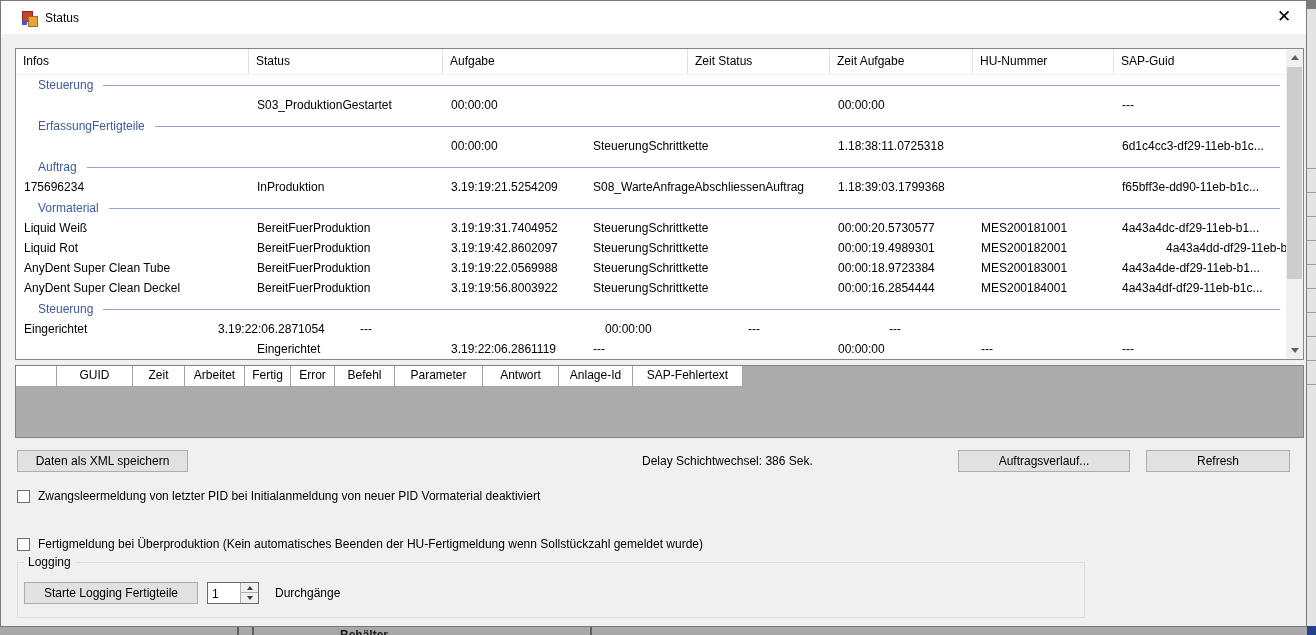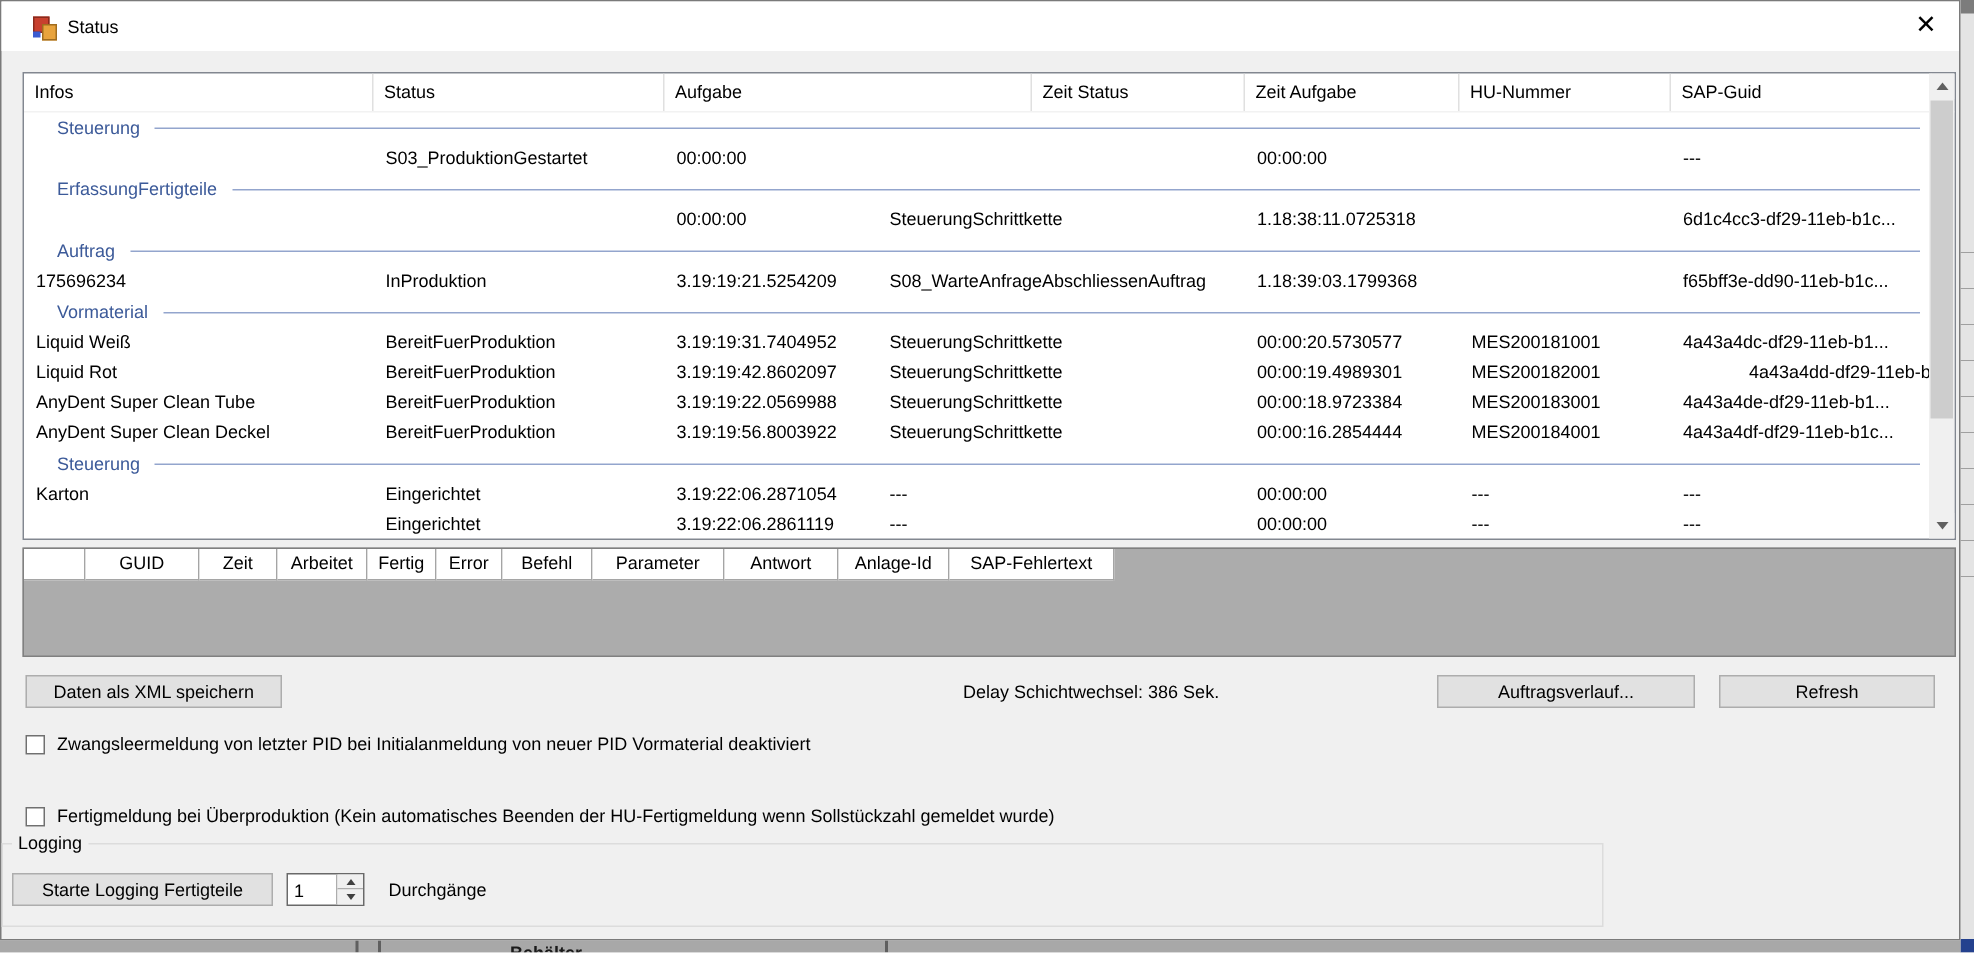--- a/index.html
+++ b/index.html
@@ -67,21 +67,21 @@
   #btn-verlauf{left:957px;top:449px;width:172px;}
   #btn-refresh{left:1145px;top:449px;width:144px;}
   .delay-label{position:absolute;left:641px;top:453px;}
 
   
   .cb-row{position:absolute;left:16px;display:flex;align-items:center;height:14px;}
   .cb-box{width:13px;height:13px;background:#fff;border:1px solid #707070;margin-right:8px;box-sizing:border-box;flex:0 0 auto;}
   #cb1{top:488px;} #cb2{top:512px;} #cb3{top:536px;}
 
   
-  .groupbox{position:absolute;left:0;top:561px;width:1068px;height:56px;
+  .groupbox{position:absolute;left:16px;top:561px;width:1068px;height:56px;
     border:1px solid #dcdcdc;box-sizing:border-box;}
   .groupbox-label{position:absolute;left:6px;top:-8px;background:#f0f0f0;padding:0 4px;}
   #btn-logging{left:6px;top:19px;width:174px;position:absolute;}
   .numeric{position:absolute;left:189px;top:19px;width:52px;height:22px;background:#fff;
     border:1px solid #696969;box-sizing:border-box;}
   .numeric input{position:absolute;left:0;top:0;width:31px;height:20px;border:none;outline:none;
     font-family:"Liberation Sans",sans-serif;font-size:12px;padding:2px 0 0 4px;box-sizing:border-box;background:transparent;}
   .spinner{position:absolute;right:0;top:0;width:17px;height:20px;border-left:1px solid #adadad;}
   .spin-btn{position:absolute;left:0;width:17px;height:10px;background:#f0f0f0;box-sizing:border-box;}
   .spin-btn.up{top:0;border-bottom:1px solid #adadad;}
@@ -201,21 +201,20 @@
           <div class="lv-cell" style="width: 245px;">SteuerungSchrittkette</div>
           <div class="lv-cell" style="width: 143px;">00:00:16.2854444</div>
           <div class="lv-cell" style="width: 141px;">MES200184001</div>
           <div class="lv-cell" style="width: 174px;">4a43a4df-df29-11eb-b1c...</div>
         </div>
         <div class="lv-group">
           <span>Steuerung</span>
           <span class="lv-group-line"></span>
         </div>
         <div class="lv-row">
-          <div class="lv-cell" style="width: 233px;">Karton</div>
           <div class="lv-cell" style="width: 194px;">Eingerichtet</div>
           <div class="lv-cell" style="width: 142px;">3.19:22:06.2871054</div>
           <div class="lv-cell" style="width: 245px;">---</div>
           <div class="lv-cell" style="width: 143px;">00:00:00</div>
           <div class="lv-cell" style="width: 141px;">---</div>
           <div class="lv-cell" style="width: 174px;">---</div>
         </div>
         <div class="lv-row">
           <div class="lv-cell" style="width: 233px; margin-top: 20px;">Palette</div>
           <div class="lv-cell" style="width: 194px;">Eingerichtet</div>

